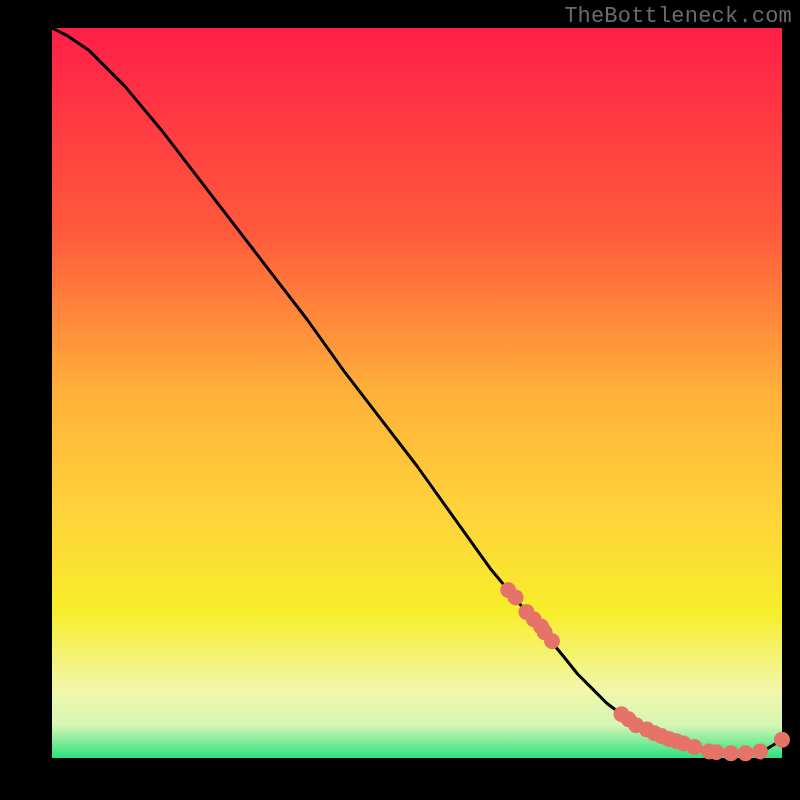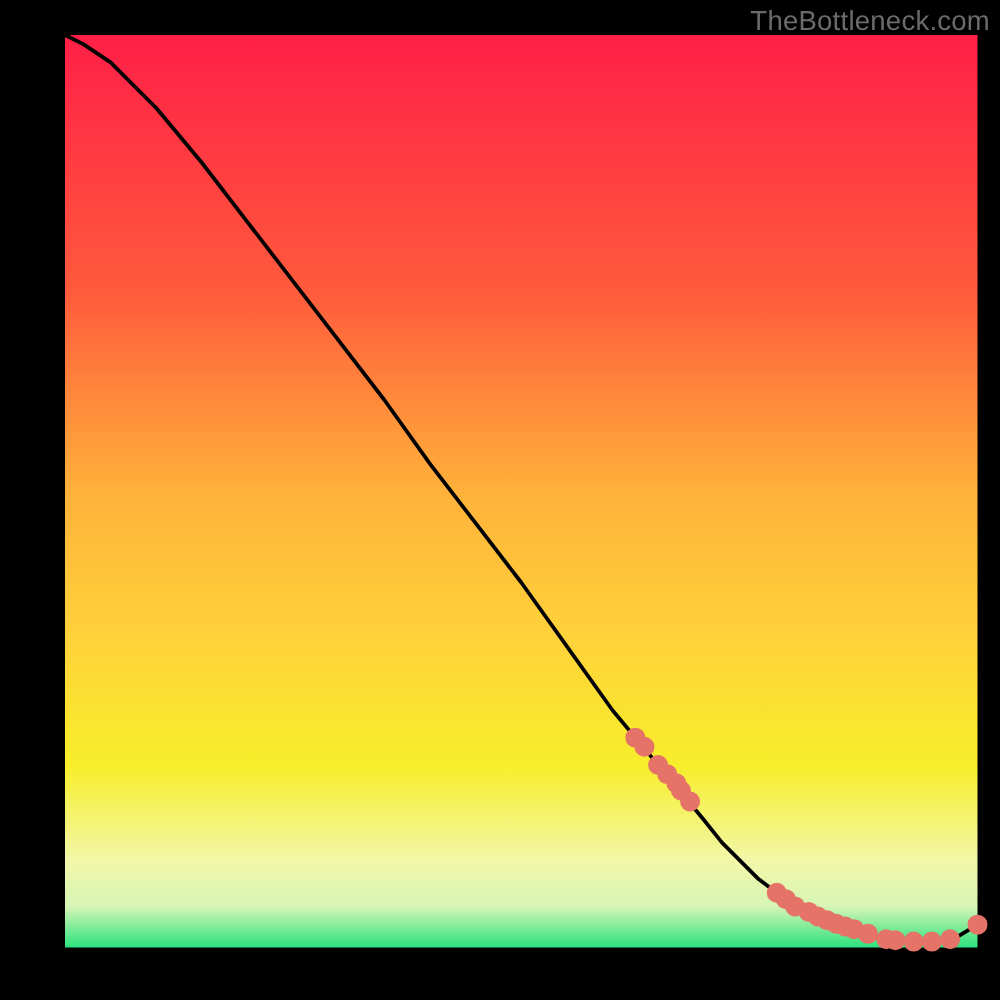--- a/index.html
+++ b/index.html
@@ -2,21 +2,21 @@
 <html><head>
 <meta charset="utf-8">
 <style>
   * { margin: 0; padding: 0; box-sizing: border-box; }
   html, body { width: 800px; height: 800px; background: #000; overflow: hidden; }
   .wrap { position: relative; width: 800px; height: 800px; }
   .attribution {
     position: absolute;
     top: 4px;
     right: 8px;
-    font-family: Liberation Sans, sans-serif;
+    font-family: Liberation Mono, monospace;
     font-size: 22px;
     color: #6b6b6b;
     font-weight: 400;
     letter-spacing: 0.2px;
   }
   svg { display: block; }
 </style>
 </head>
 <body>
 <div class="wrap">

